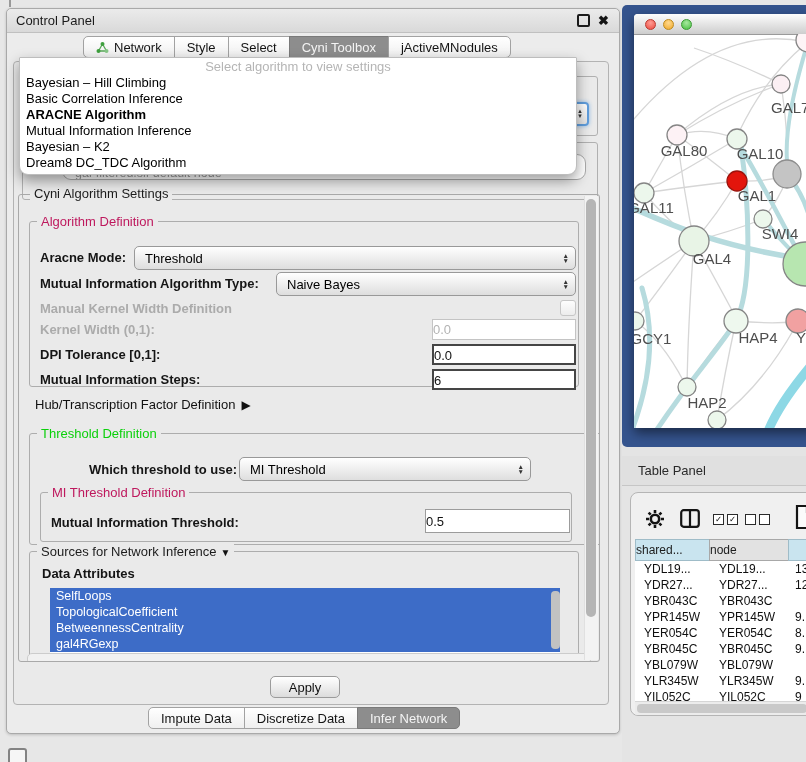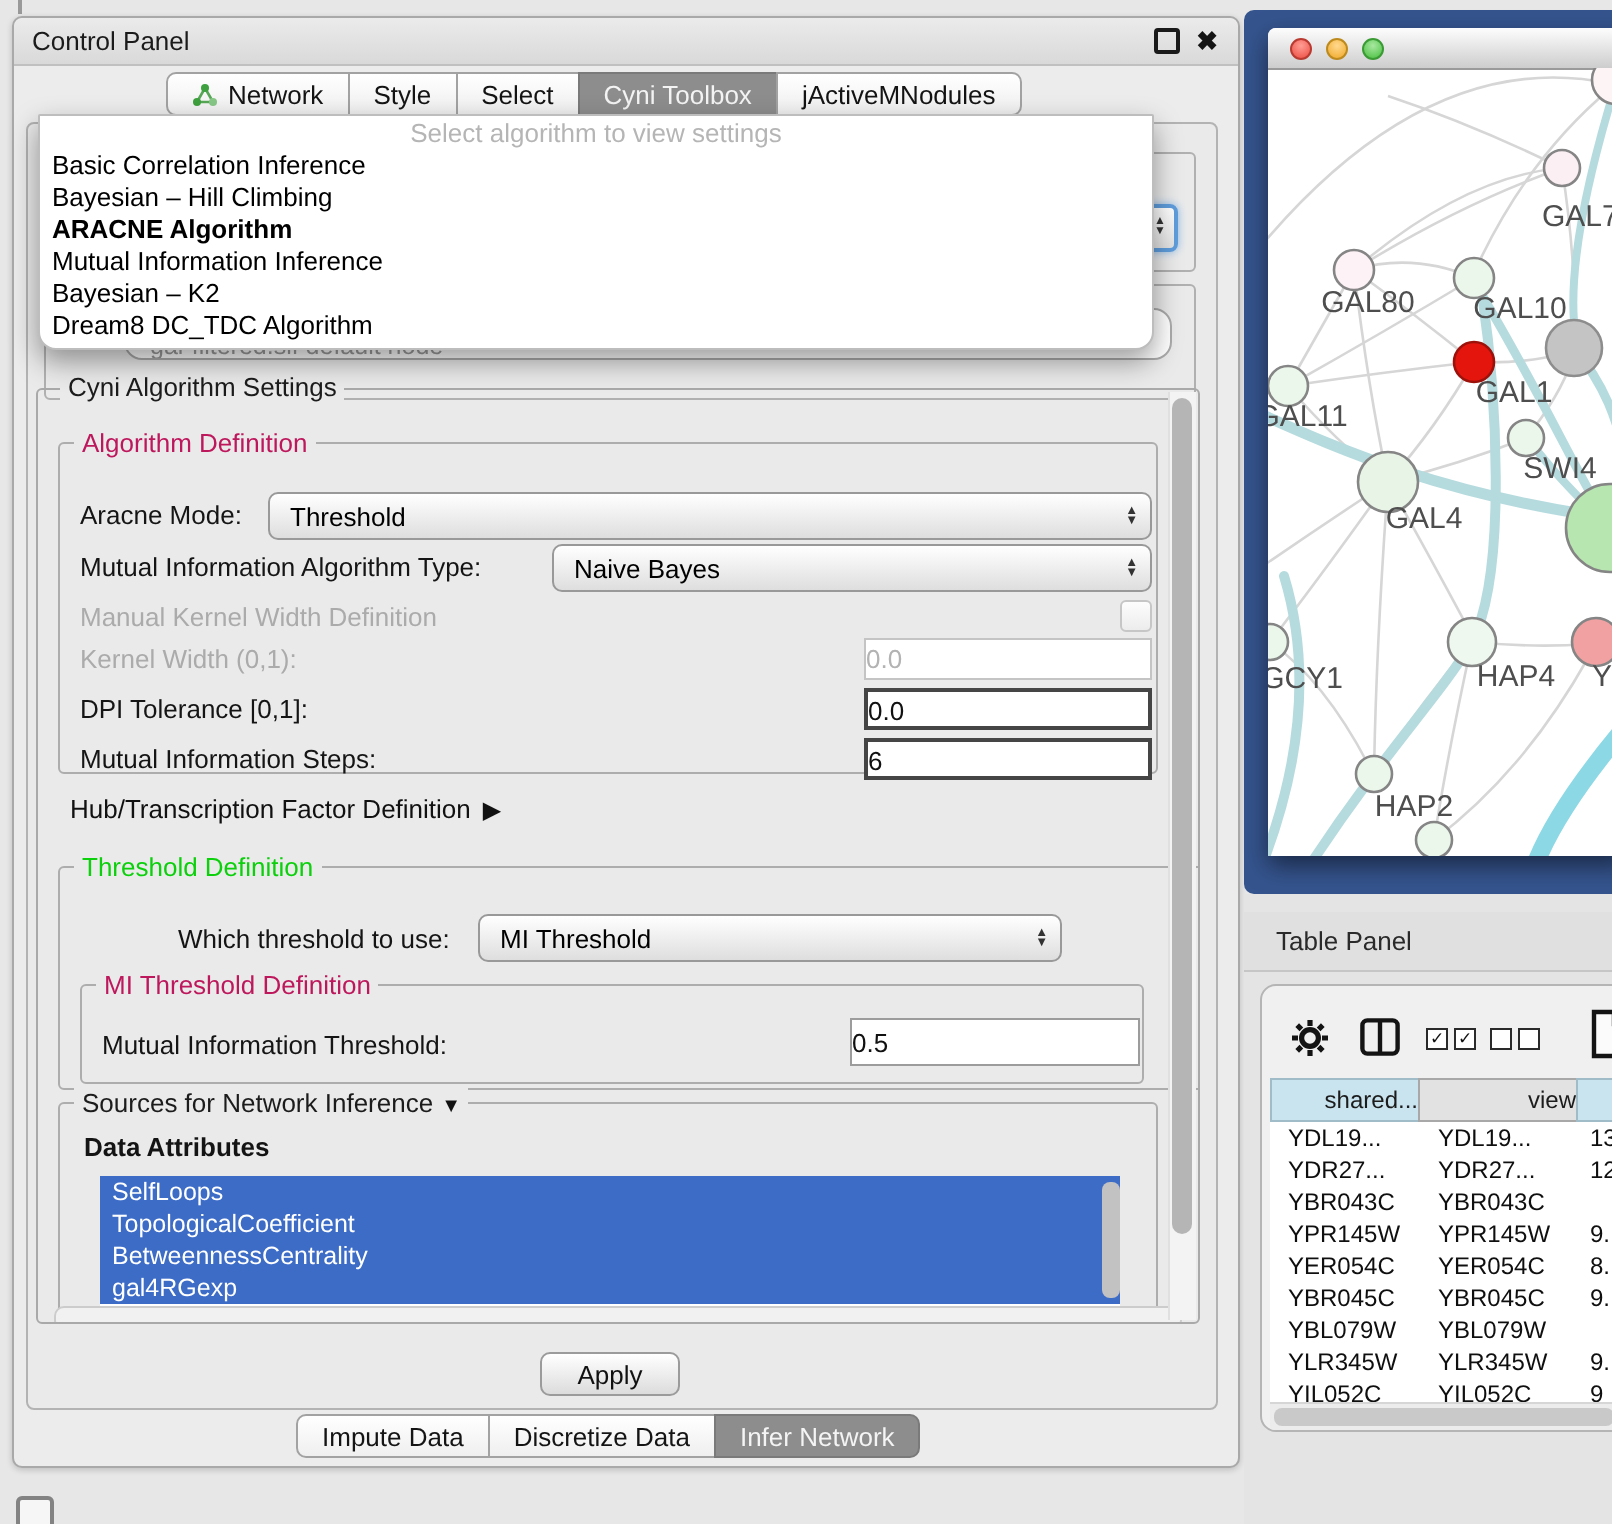--- a/index.html
+++ b/index.html
@@ -62,21 +62,21 @@
   .scrollbar-v .thumb{position:absolute;left:1px;top:3px;width:10px;height:418px;
         background:#b5b5b5;border-radius:5px}
   .fieldset{position:absolute;border:1px solid #adadad;border-radius:3px;box-sizing:border-box}
   .legend{position:absolute;top:-8px;left:7px;background:#eaeaea;padding:0 4px;font-size:13px;
         color:#1c1c1c;white-space:nowrap}
   .legend.blue{color:#be185d}
   .legend.green{color:#0bd00b}
   .tri-down::after{content:"▼";font-size:10px;margin-left:4px;color:#111}
   .tri-right::after{content:"▶";font-size:12px;margin-left:6px;color:#111}
 
-  .lbl{position:absolute;font-size:13px;font-weight:normal;color:#151515;white-space:nowrap}
+  .lbl{position:absolute;font-size:13px;font-weight:bold;color:#151515;white-space:nowrap}
   .lbl.gray{color:#ababab}
   .combo{position:absolute;background:linear-gradient(#ffffff,#dedede);border:1px solid #999;
         border-radius:5px;font-size:13px;color:#000;display:flex;align-items:center;
         padding-left:10px;box-sizing:border-box}
   .stepper{margin-left:auto;margin-right:6px;display:flex;flex-direction:column;align-items:center;
         font-size:6.5px;line-height:5px;color:#333}
   .numfield{position:absolute;background:#fff;border:1px solid #9c9c9c;font-size:13px;color:#111;
         padding:2px 6px 0 0;box-sizing:border-box;height:21px}
   .numfield.dark{border:2px solid #454545}
   .numfield.dis{color:#b3b3b3;border-color:#c4c4c4}
@@ -116,21 +116,21 @@
         font-size:13px;color:#2a2a2a;box-sizing:border-box}
   .table-panel{position:absolute;left:630px;top:492px;width:184px;height:224px;background:#f0f0f0;
         border:1px solid #b5b5b5;border-radius:8px;overflow:hidden;box-sizing:border-box}
   .cb-pair{position:absolute;display:flex;gap:3px}
   .cb{width:9px;height:9px;border:1.5px solid #2a2a2a;background:#fff;font-size:8.5px;line-height:9px;
         text-align:center;color:#111}
   .cb.checked::before{content:"✓"}
   .tbl{position:absolute;left:4px;top:46px;width:176px;height:162px;background:#fff;overflow:hidden}
   .tbl-head{display:flex;height:22px}
   .th{box-sizing:border-box;border:1px solid #a8a8a8;margin-left:-1px;font-size:12px;color:#1c1c1c;
-        background:#e2e2e2;display:flex;align-items:center;justify-content:flex-end;flex:none}
+        background:#e2e2e2;display:flex;align-items:center;justify-content:flex-start;flex:none}
   .th.blue{background:#c9e4ef;border-color:#9fbcc8}
   .th:nth-child(1){width:75px;margin-left:0}.th:nth-child(2){width:80px}.th:nth-child(3){width:70px}
   .tr{display:flex;height:16px;line-height:16px;font-size:12px;color:#0f0f0f}
   .td{flex:none;box-sizing:border-box;white-space:nowrap;overflow:hidden}
   .td:nth-child(1){width:75px;padding-left:9px}.td:nth-child(2){width:80px;padding-left:9px}
   .td:nth-child(3){width:70px;padding-left:5px}
   .tbl-scroll{position:absolute;left:4px;top:208px;width:176px;height:13px;background:#ececec;
         border-top:1px solid #d6d6d6}
   .tbl-scroll .thumb{position:absolute;left:2px;top:2px;width:170px;height:9px;background:#c9c9c9;border-radius:4px}
 
@@ -258,22 +258,22 @@
             <span class="thumb"></span>
           </div>
       </div>
 
       <button class="apply-btn">Apply</button>
     </div>
 
     <div class="algo-popup">
       <div class="popup-prompt">Select algorithm to view settings</div>
       <div>
+          <div class="popup-item"><span>Bayesian – Hill Climbing</span></div>
           <div class="popup-item"><span>Basic Correlation Inference</span></div>
-          <div class="popup-item"><span>Bayesian – Hill Climbing</span></div>
           <div class="popup-item bold"><span>ARACNE Algorithm</span></div>
           <div class="popup-item"><span>Mutual Information Inference</span></div>
           <div class="popup-item"><span>Bayesian – K2</span></div>
           <div class="popup-item"><span>Dream8 DC_TDC Algorithm</span></div>
         </div>
     </div>
 
     <div class="segrow" style="left:137px;top:698px">
         <div class="seg">
 
@@ -400,21 +400,21 @@
           <path d="M2 2 h10 l6 6 v16 h-16 z" fill="#fbfbfb" stroke="#141414" stroke-width="2.2"></path>
           <path d="M12 2 v6 h6" fill="none" stroke="#141414" stroke-width="2.2"></path>
         </svg></span>
 
     <div class="tbl">
       <div class="tbl-head">
           <div class="th blue">
             <span>shared...</span>
           </div>
           <div class="th">
-            <span>view</span>
+            <span>node</span>
           </div>
           <div class="th blue"></div>
         </div>
       <div>
           <div class="tr">
           <span class="td">YDL19...</span>
           <span class="td">YDL19...</span>
           <span class="td">13</span>
         </div>
           <div class="tr">

